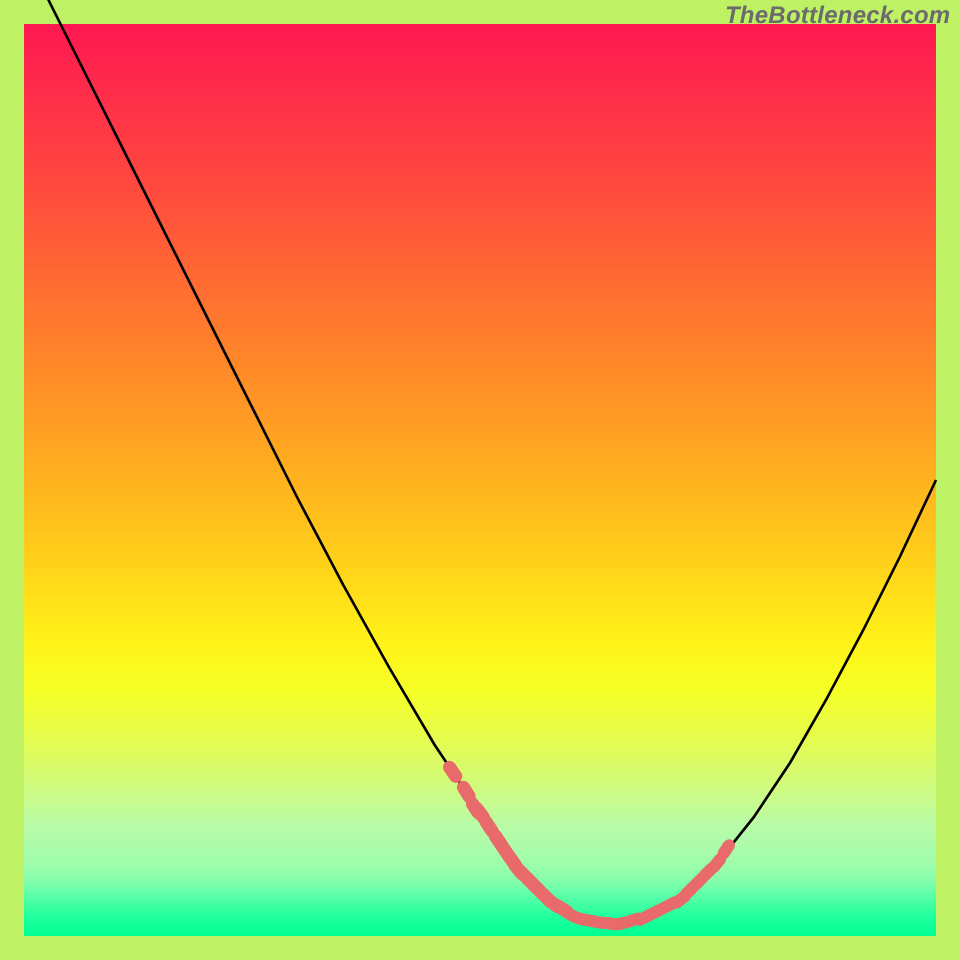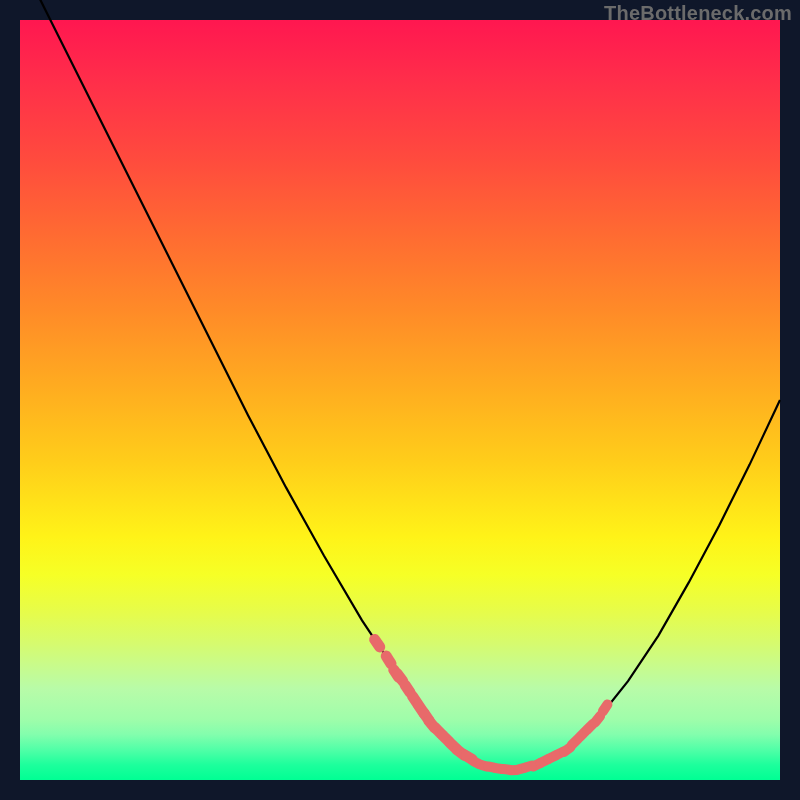--- a/index.html
+++ b/index.html
@@ -8,21 +8,22 @@
     background: #000;
     width: 800px;
     height: 800px;
     overflow: hidden;
     font-family: Arial, Helvetica, sans-serif;
   }
   .frame {
     position: relative;
     width: 800px;
     height: 800px;
-    background: #0f172a;
+    background: #bef264;
+    font-style: italic;
   }
   .plot-area {
     position: absolute;
     left: 20px;
     top: 20px;
     width: 760px;
     height: 760px;
     background: linear-gradient(to bottom,
       #ff1750 0%,
       #ff2e4a 8%,

